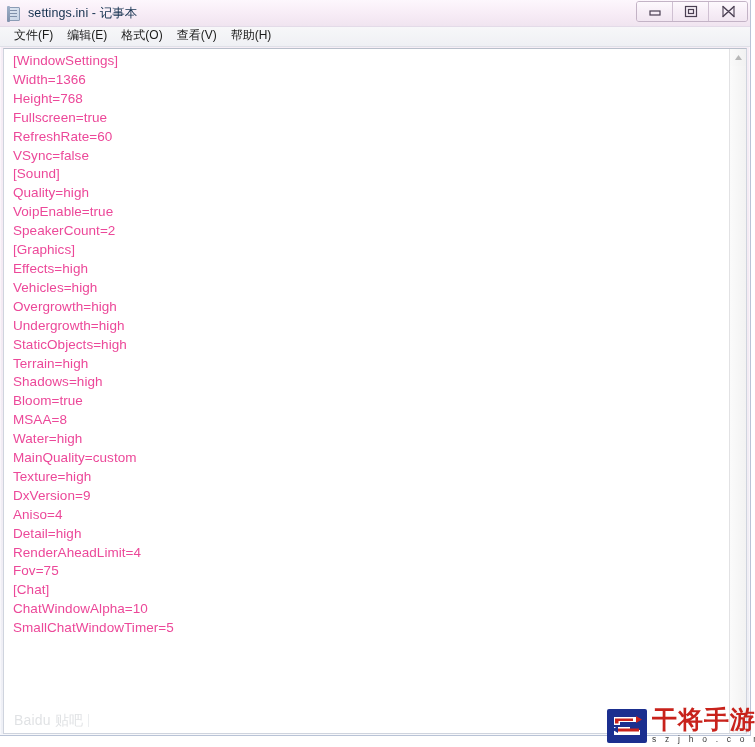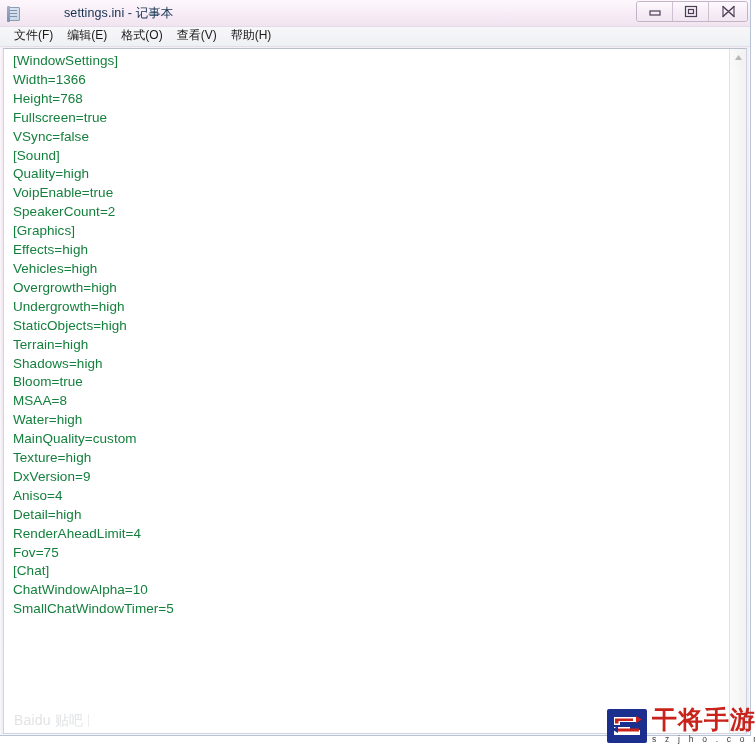--- a/index.html
+++ b/index.html
@@ -33,21 +33,20 @@
 
   
   #titlebar {
     position: relative;
     height: 27px;
     background: linear-gradient(to bottom, #fdf7fd 0%, #f7ecf6 55%, #f0e4f0 100%);
     display: flex;
     align-items: center;
     padding-left: 6px;
     border-bottom: 1px solid #e3dbe8;
-    gap: 36px;
   }
 
   .np-icon {
     width: 16px; height: 16px;
     position: relative;
     flex: 0 0 auto;
     margin-right: 6px;
     margin-top: 1px;
   }
   .np-icon .sheet {
@@ -141,21 +140,21 @@
     flex: 1 1 auto;
     padding: 3px 0 0 9px;
     overflow: hidden;
     background: #ffffff;
   }
 
   .tline {
     font-family: "Liberation Sans", "DejaVu Sans", sans-serif;
     font-size: 13.5px;
     line-height: 18.9px;
-    color: #15803d;
+    color: #ec4899;
     white-space: pre;
     letter-spacing: 0.05px;
   }
 
   
   #scrollbar {
     width: 17px;
     flex: 0 0 17px;
     background: #f6f6f6;
     border-left: 1px solid #e2e2e4;
@@ -285,20 +284,21 @@
       <div class="menu-item">帮助(H)</div>
     </div>
 
     <div id="client">
       <div id="textarea">
 
       <div class="tline">[WindowSettings]</div>
           <div class="tline">Width=1366</div>
           <div class="tline">Height=768</div>
           <div class="tline">Fullscreen=true</div>
+          <div class="tline">RefreshRate=60</div>
           <div class="tline">VSync=false</div>
           <div class="tline">[Sound]</div>
           <div class="tline">Quality=high</div>
           <div class="tline">VoipEnable=true</div>
           <div class="tline">SpeakerCount=2</div>
           <div class="tline">[Graphics]</div>
           <div class="tline">Effects=high</div>
           <div class="tline">Vehicles=high</div>
           <div class="tline">Overgrowth=high</div>
           <div class="tline">Undergrowth=high</div>

